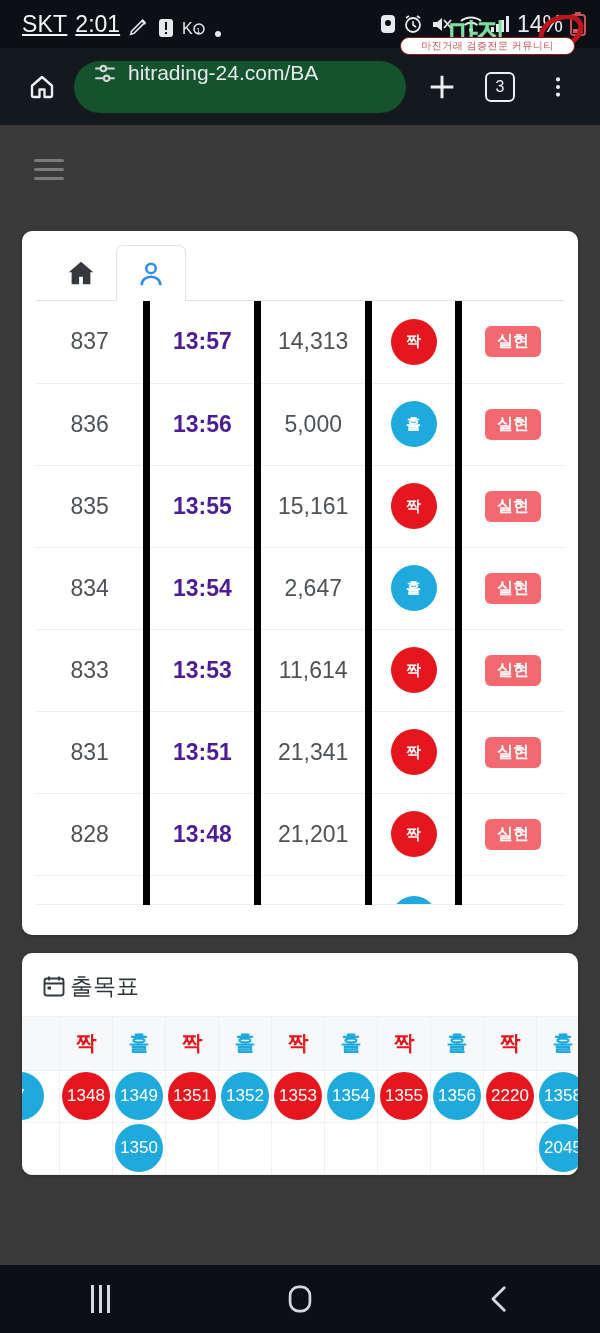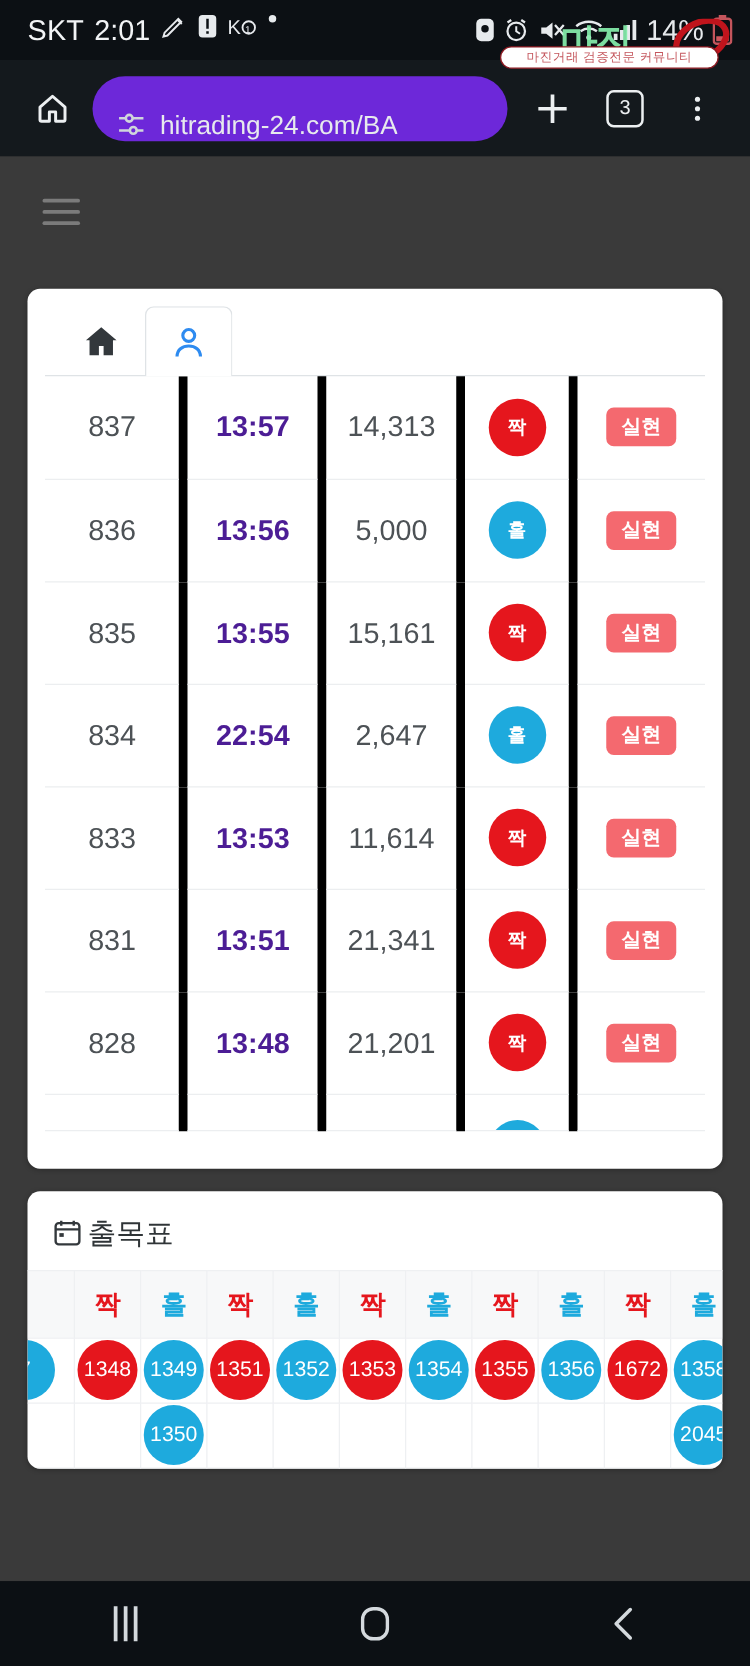--- a/index.html
+++ b/index.html
@@ -10,21 +10,21 @@
     overflow: hidden;
   }
   .phone { position: relative; width: 600px; height: 1333px; background: #0e1216; }
 
   
   .statusbar {
     height: 48px; background: #0c1014;
     display: flex; align-items: center; justify-content: space-between;
     padding: 0 14px 0 22px; position: relative;
   }
-  .sb-left { display: flex; align-items: flex-start; gap: 8px; color: #f2f4f6; }
+  .sb-left { display: flex; align-items: flex-end; gap: 8px; color: #f2f4f6; text-decoration: underline; }
   .sb-carrier { font-size: 23px; letter-spacing: .2px; }
   .sb-time { font-size: 23px; }
   .sb-ico { color: #e7eaed; display: inline-flex; align-items: center; }
   .sb-right { display: flex; align-items: center; gap: 7px; color: #e7eaed; position: relative; }
   .sb-batt { font-size: 23px; }
   .watermark {
     position: absolute; right: 0px; top: 2px; width: 200px; height: 48px;
     pointer-events: none;
   }
   .wm-text {
@@ -45,22 +45,22 @@
   
   .toolbar {
     height: 77px; background: #14191d;
     display: flex; align-items: center; padding: 0 16px; gap: 6px;
   }
   .tb-btn {
     width: 52px; height: 52px; display: flex; align-items: center; justify-content: center;
     color: #eceff1; flex: none;
   }
   .urlbar {
-    flex: 1; height: 52px; background: #6d28d9; border-radius: 26px;
-    display: flex; align-items: flex-end; gap: 10px; padding: 0 18px;
+    flex: 1; height: 52px; background: #14532d; border-radius: 26px;
+    display: flex; align-items: flex-start; gap: 10px; padding: 0 18px;
     min-width: 0; margin-right: 4px;
   }
   .url-text {
     color: #e7eaed; font-size: 21px; white-space: nowrap; overflow: hidden;
     text-overflow: clip;
   }
   .tabcount {
     width: 30px; height: 30px; border: 2.4px solid #eceff1; border-radius: 6px;
     display: flex; align-items: center; justify-content: center;
     color: #eceff1; font-size: 16px; font-weight: 500;
@@ -330,21 +330,21 @@
             </tr>
             <tr>
               <td class="c-no">835</td>
               <td class="c-time">13:55</td>
               <td class="c-amt">15,161</td>
               <td class="c-ball"><span class="ball red">짝</span></td>
               <td class="c-st"><span class="pill">실현</span></td>
             </tr>
             <tr>
               <td class="c-no">834</td>
-              <td class="c-time">22:54</td>
+              <td class="c-time">13:54</td>
               <td class="c-amt">2,647</td>
               <td class="c-ball"><span class="ball blue">홀</span></td>
               <td class="c-st"><span class="pill">실현</span></td>
             </tr>
             <tr>
               <td class="c-no">833</td>
               <td class="c-time">13:53</td>
               <td class="c-amt">11,614</td>
               <td class="c-ball"><span class="ball red">짝</span></td>
               <td class="c-st"><span class="pill">실현</span></td>
@@ -411,21 +411,21 @@
             <tr>
               <td><span class="gball blue" style="margin-left:-26px;">7</span></td>
               <td><span class="gball red">1348</span></td>
               <td><span class="gball blue">1349</span></td>
               <td><span class="gball red">1351</span></td>
               <td><span class="gball blue">1352</span></td>
               <td><span class="gball red">1353</span></td>
               <td><span class="gball blue">1354</span></td>
               <td><span class="gball red">1355</span></td>
               <td><span class="gball blue">1356</span></td>
-              <td><span class="gball red">1672</span></td>
+              <td><span class="gball red">2220</span></td>
               <td><span class="gball blue">1358</span></td>
 
             </tr>
             <tr>
               <td></td>
               <td></td>
               <td><span class="gball blue">1350</span></td>
               <td></td>
               <td></td>
               <td></td>

